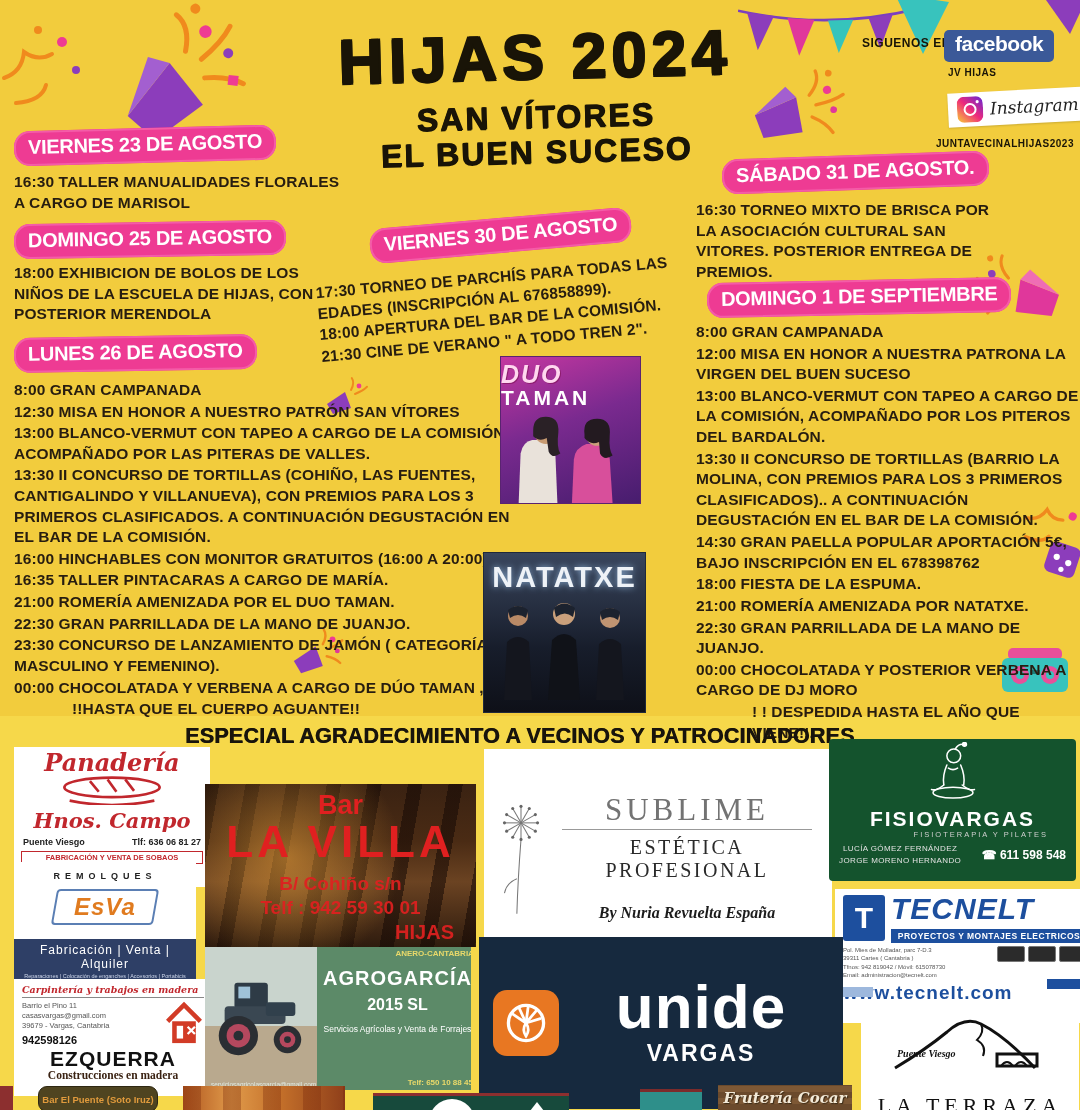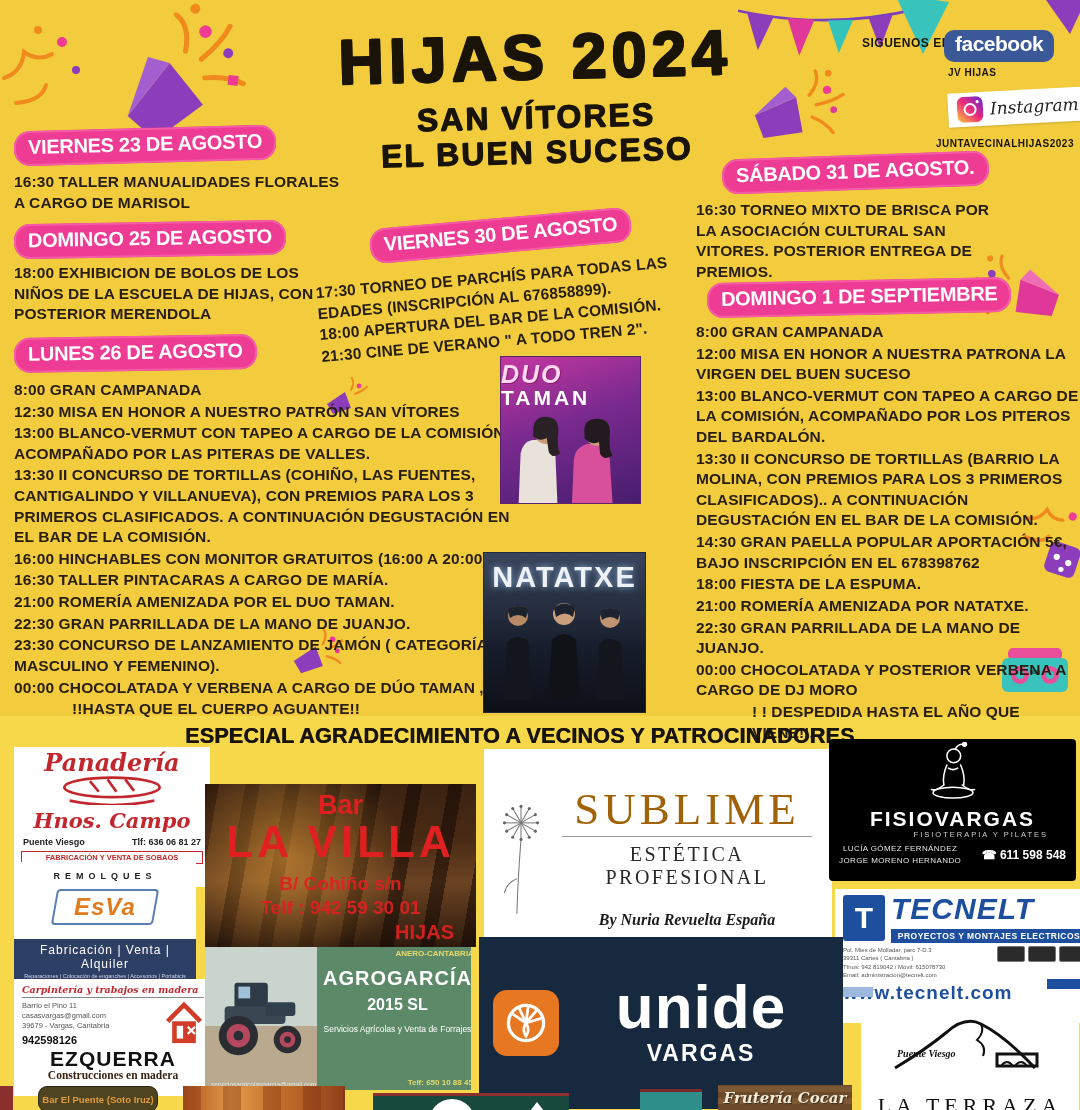--- a/index.html
+++ b/index.html
@@ -11,21 +11,21 @@
          letter-spacing:-0.3px;padding:5px 14px 7px;border-radius:16px;white-space:nowrap;
          box-shadow:inset 0 0 0 2px #f45ca8;}
   .events{font-weight:bold;font-size:15.5px;line-height:1.33;color:#271d10;letter-spacing:0.1px;}
   .ev{margin-bottom:1px;}
   .indent{padding-left:58px;}
   .title-wrap{position:absolute;left:165px;top:20px;width:740px;text-align:center;z-index:2;transform:rotate(-1.5deg);}
   .main-title{font-size:63px;font-weight:bold;letter-spacing:5px;color:#191407;
               text-shadow:2px 0 0 #191407,0 2px 0 #191407,2px 2px 0 #191407;}
   .sub-title{font-size:32px;font-weight:bold;letter-spacing:2px;color:#191407;line-height:1.08;
              text-shadow:1px 0 0 #191407,0 1px 0 #191407;}
-  .fb-box{background:#3b5998;color:#fff;font-weight:bold;font-size:21px;padding:2px 11px 6px;border-radius:10px;letter-spacing:-0.5px;}
+  .fb-box{background:#3b5998;color:#fff;font-weight:bold;font-size:21px;padding:2px 11px 6px;border-radius:5px;letter-spacing:-0.5px;}
   .ig-box{background:#fff;padding:4px 9px;display:flex;align-items:center;gap:7px;transform:rotate(-3deg);box-shadow:0 1px 2px rgba(0,0,0,.15);}
   .ig-script{font-family:"DejaVu Serif",serif;font-style:italic;font-size:17px;color:#222;}
   .small-bold{font-weight:bold;font-size:10px;color:#191407;letter-spacing:0.5px;}
   .sponsor-zone{position:absolute;left:0;top:716px;width:1080px;height:394px;background:#f6d84a;z-index:1;}
   .sp-heading{position:absolute;left:185px;top:724px;z-index:2;font-weight:bold;font-size:21.5px;color:#18140c;letter-spacing:0.2px;
               text-shadow:0.6px 0 0 #18140c;}
   .card{position:absolute;background:#fff;z-index:2;}
   
   .pan-script{font-family:"DejaVu Serif",serif;font-style:italic;font-weight:bold;color:#c1272d;font-size:24px;line-height:1;}
   .pan-script2{font-family:"DejaVu Serif",serif;font-style:italic;font-weight:bold;color:#c1272d;font-size:21px;line-height:1.1;}
@@ -62,26 +62,26 @@
   .agro-right{flex:1;color:#fff;position:relative;padding:4px 6px;}
   .agro-region{position:absolute;right:4px;top:2px;font-size:8px;font-weight:bold;color:#e9d96a;}
   .agro-name{font-weight:bold;font-size:20px;letter-spacing:1px;margin-top:16px;text-align:left;}
   .agro-year{font-weight:bold;font-size:16px;text-align:center;margin-top:6px;}
   .agro-serv{font-size:8.5px;text-align:center;margin-top:10px;}
   .agro-email{position:absolute;left:-106px;bottom:2px;font-size:6.5px;color:#e0e8df;}
   .agro-phone{position:absolute;right:5px;bottom:3px;font-size:8px;font-weight:bold;color:#ead9;color:#e9d96a;}
   
   .sublime{display:flex;align-items:center;padding:10px 8px;}
   .sub-right{flex:1;text-align:center;}
-  .sub-name{font-family:"Liberation Serif",serif;font-size:45px;letter-spacing:4px;color:#a16207;line-height:1;}
+  .sub-name{font-family:"Liberation Serif",serif;font-size:31px;letter-spacing:4px;color:#737373;line-height:1;}
   .sub-rule{border-top:1px solid #999;margin:4px 12px 6px;}
   .sub-tag{font-family:"Liberation Serif",serif;font-size:20px;letter-spacing:2.5px;color:#2a2a2a;}
   .sub-by{font-family:"Liberation Serif",serif;font-style:italic;font-weight:bold;font-size:16px;color:#1c1c1c;margin-top:22px;}
   
-  .fisio{background:#000000;color:#fff;text-align:center;border-radius:4px;}
+  .fisio{background:#14532d;color:#fff;text-align:center;border-radius:4px;}
   .fisio-name{font-weight:bold;font-size:21px;letter-spacing:2px;line-height:1;margin-top:-4px;}
   .fisio-tag{font-size:7.5px;letter-spacing:2px;color:#cfcfcf;text-align:right;padding-right:28px;margin-top:1px;}
   .fisio-row{display:flex;justify-content:space-between;align-items:center;padding:4px 10px 0;}
   .fisio-people{font-size:8px;color:#e2e2e2;text-align:center;line-height:1.5;letter-spacing:0.4px;}
   .fisio-phone{font-weight:bold;font-size:12px;}
   
   .tec{padding:6px 8px;position:relative;overflow:hidden;}
   .tec-head{display:flex;align-items:flex-start;gap:6px;}
   .tec-logo{width:42px;height:46px;background:#1d4f9e;border-radius:3px;color:#fff;font-weight:bold;font-size:30px;display:flex;align-items:center;justify-content:center;flex:none;}
   .tec-name{font-weight:bold;font-style:italic;font-size:30px;color:#1d4f9e;line-height:0.9;letter-spacing:1px;}
@@ -283,21 +283,21 @@
 
   <div class="abs z2" style="left:14px;top:336px;transform:rotate(-1deg)">
     <span class="badge">LUNES 26 DE AGOSTO</span>
   </div>
   <div class="events abs z2" style="left:14px;top:380px;width:503px">
     <div class="ev">8:00 GRAN CAMPANADA</div>
     <div class="ev">12:30 MISA EN HONOR  A NUESTRO PATRÓN SAN VÍTORES</div>
     <div class="ev">13:00 BLANCO-VERMUT CON TAPEO A CARGO DE LA COMISIÓN, ACOMPAÑADO POR LAS PITERAS DE VALLES.</div>
     <div class="ev">13:30 II CONCURSO DE TORTILLAS (COHIÑO, LAS FUENTES, CANTIGALINDO Y VILLANUEVA), CON PREMIOS PARA LOS 3 PRIMEROS CLASIFICADOS.  A CONTINUACIÓN DEGUSTACIÓN  EN EL BAR DE LA COMISIÓN.</div>
     <div class="ev">16:00 HINCHABLES  CON MONITOR GRATUITOS  (16:00 A 20:00).</div>
-    <div class="ev">16:30 TALLER PINTACARAS A CARGO DE MARÍA.</div>
+    <div class="ev">16:35 TALLER PINTACARAS A CARGO DE MARÍA.</div>
     <div class="ev">21:00 ROMERÍA AMENIZADA POR EL DUO TAMAN.</div>
     <div class="ev">22:30 GRAN PARRILLADA DE LA MANO DE JUANJO.</div>
     <div class="ev">23:30 CONCURSO DE LANZAMIENTO DE JAMÓN ( CATEGORÍAS MASCULINO Y FEMENINO).</div>
     <div class="ev">00:00 CHOCOLATADA Y VERBENA A CARGO DE DÚO TAMAN ,</div>
     <div class="ev indent">!!HASTA QUE EL CUERPO AGUANTE!!</div>
   </div>
 
   <div class="abs z2" style="left:310px;top:218px;width:378px;transform:rotate(-5deg);transform-origin:50% 0">
     <div style="text-align:center">
       <span class="badge">VIERNES 30 DE AGOSTO</span>

